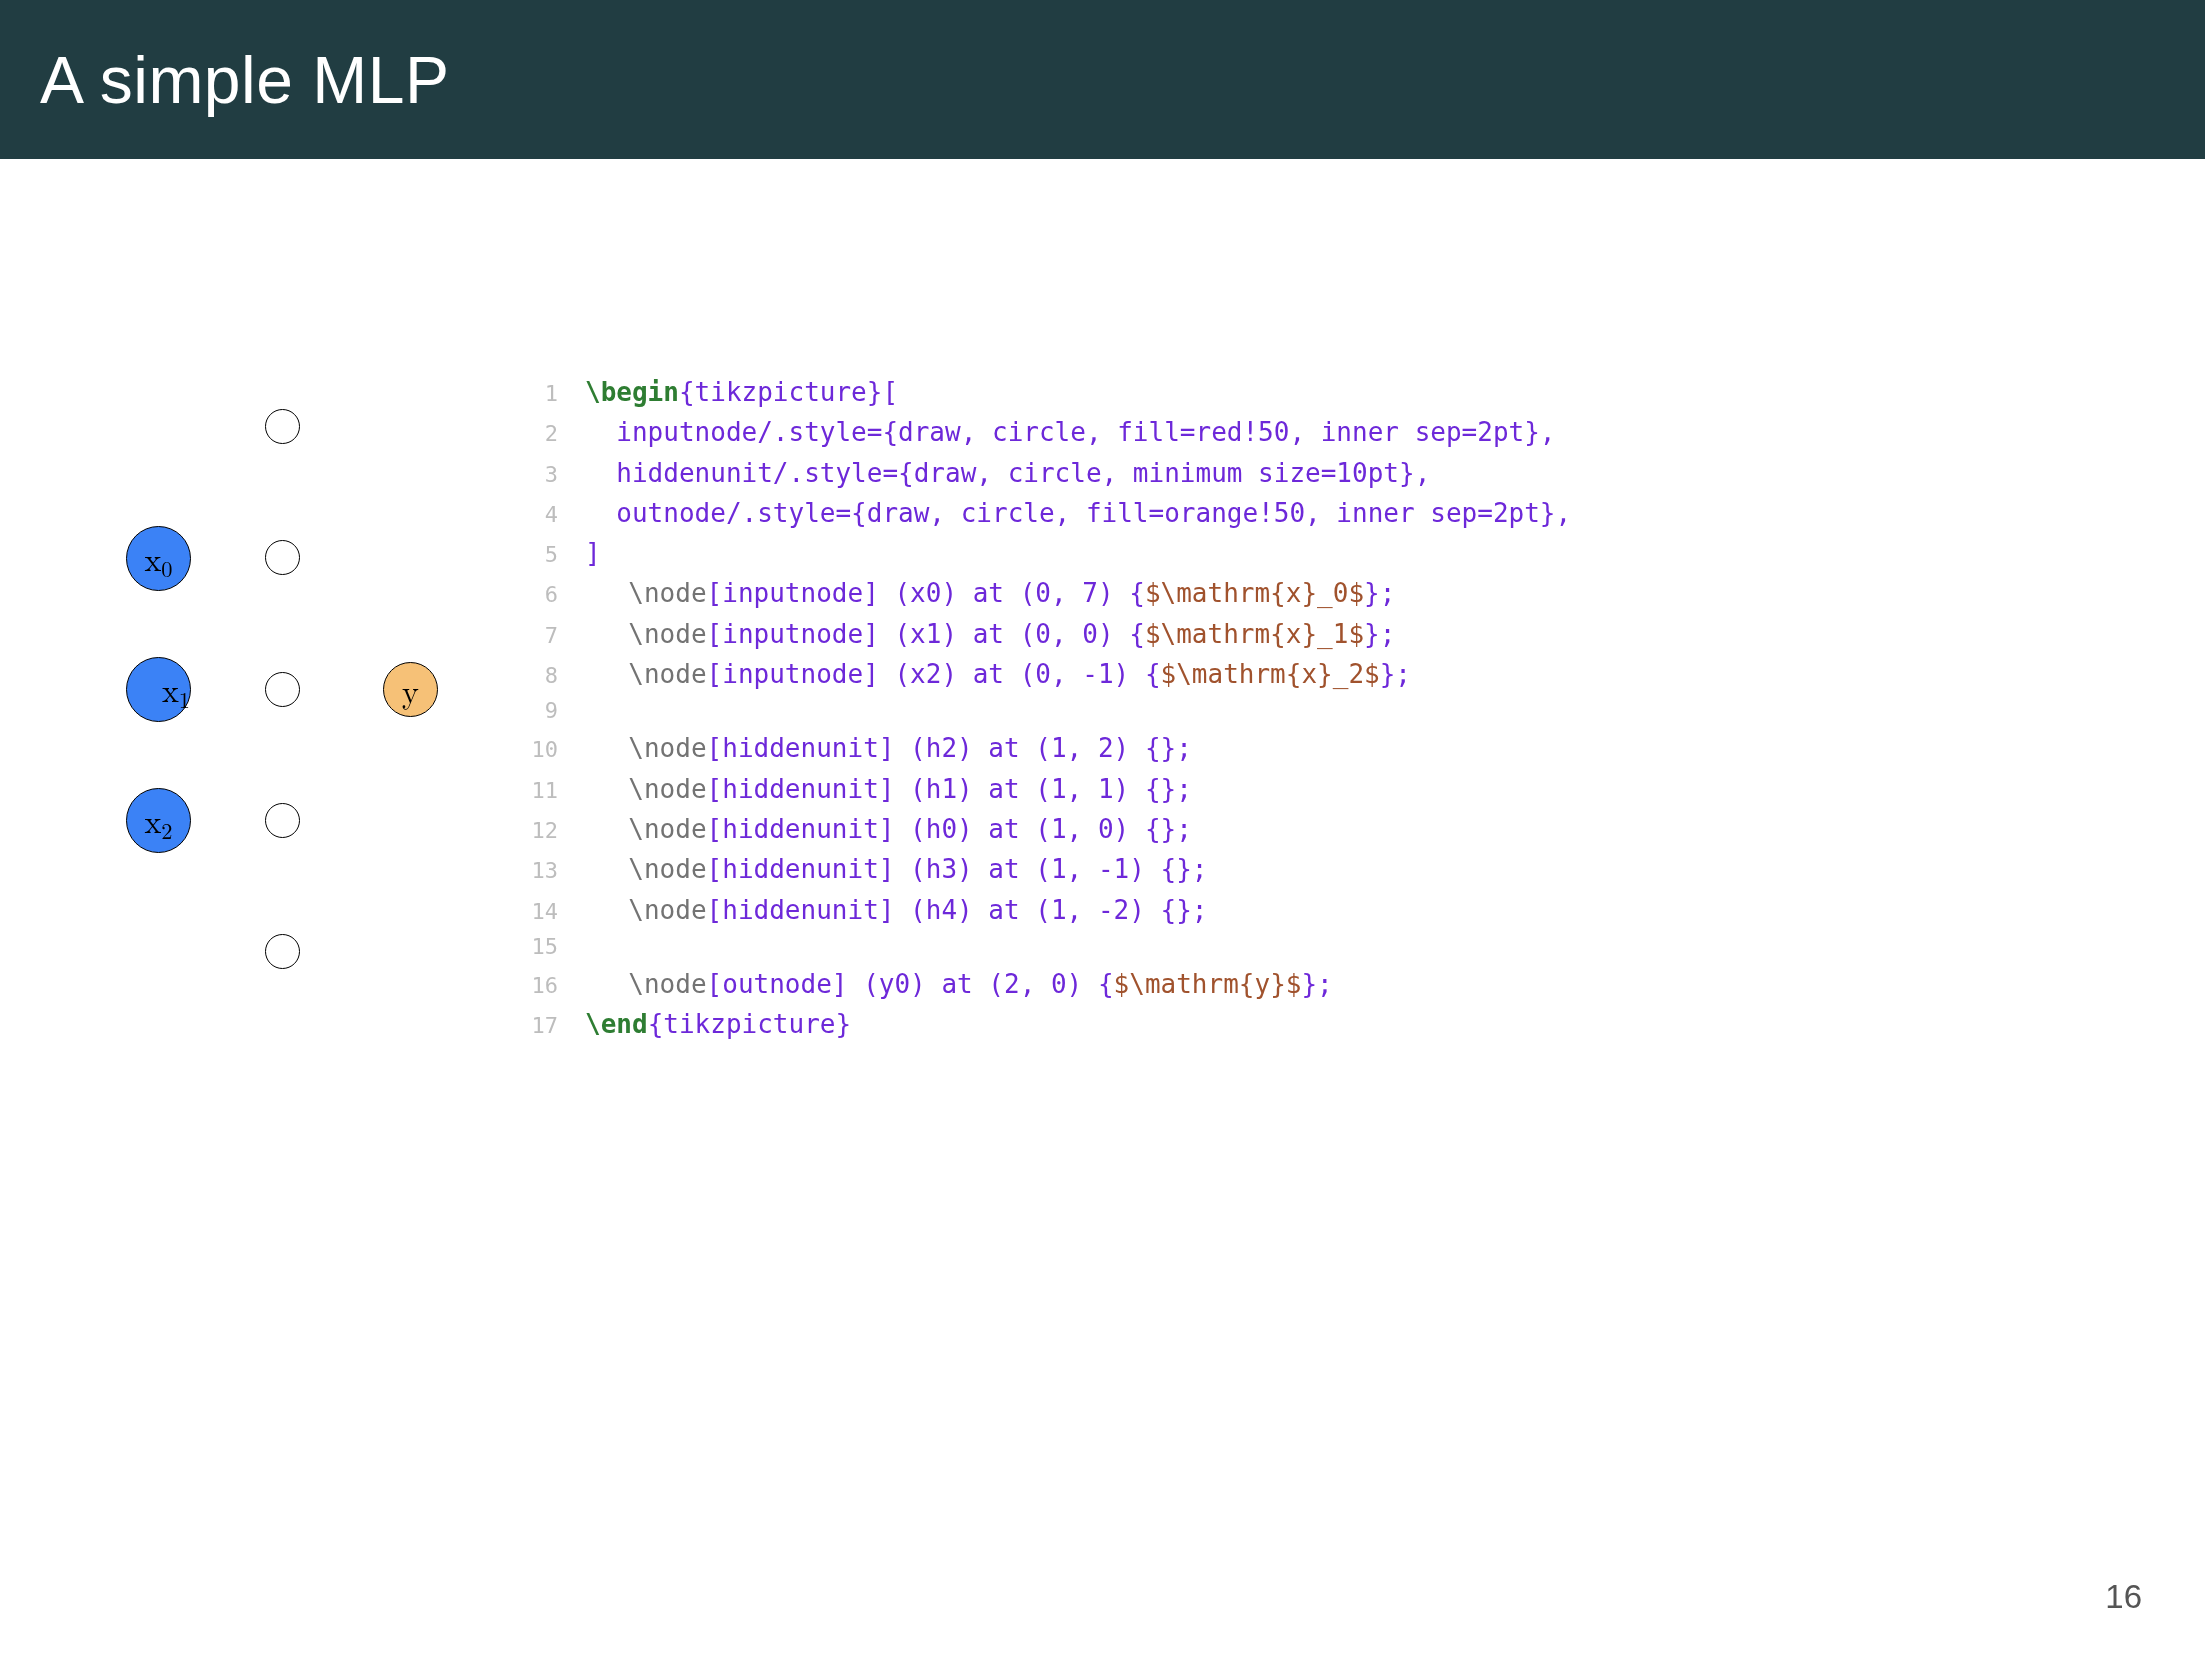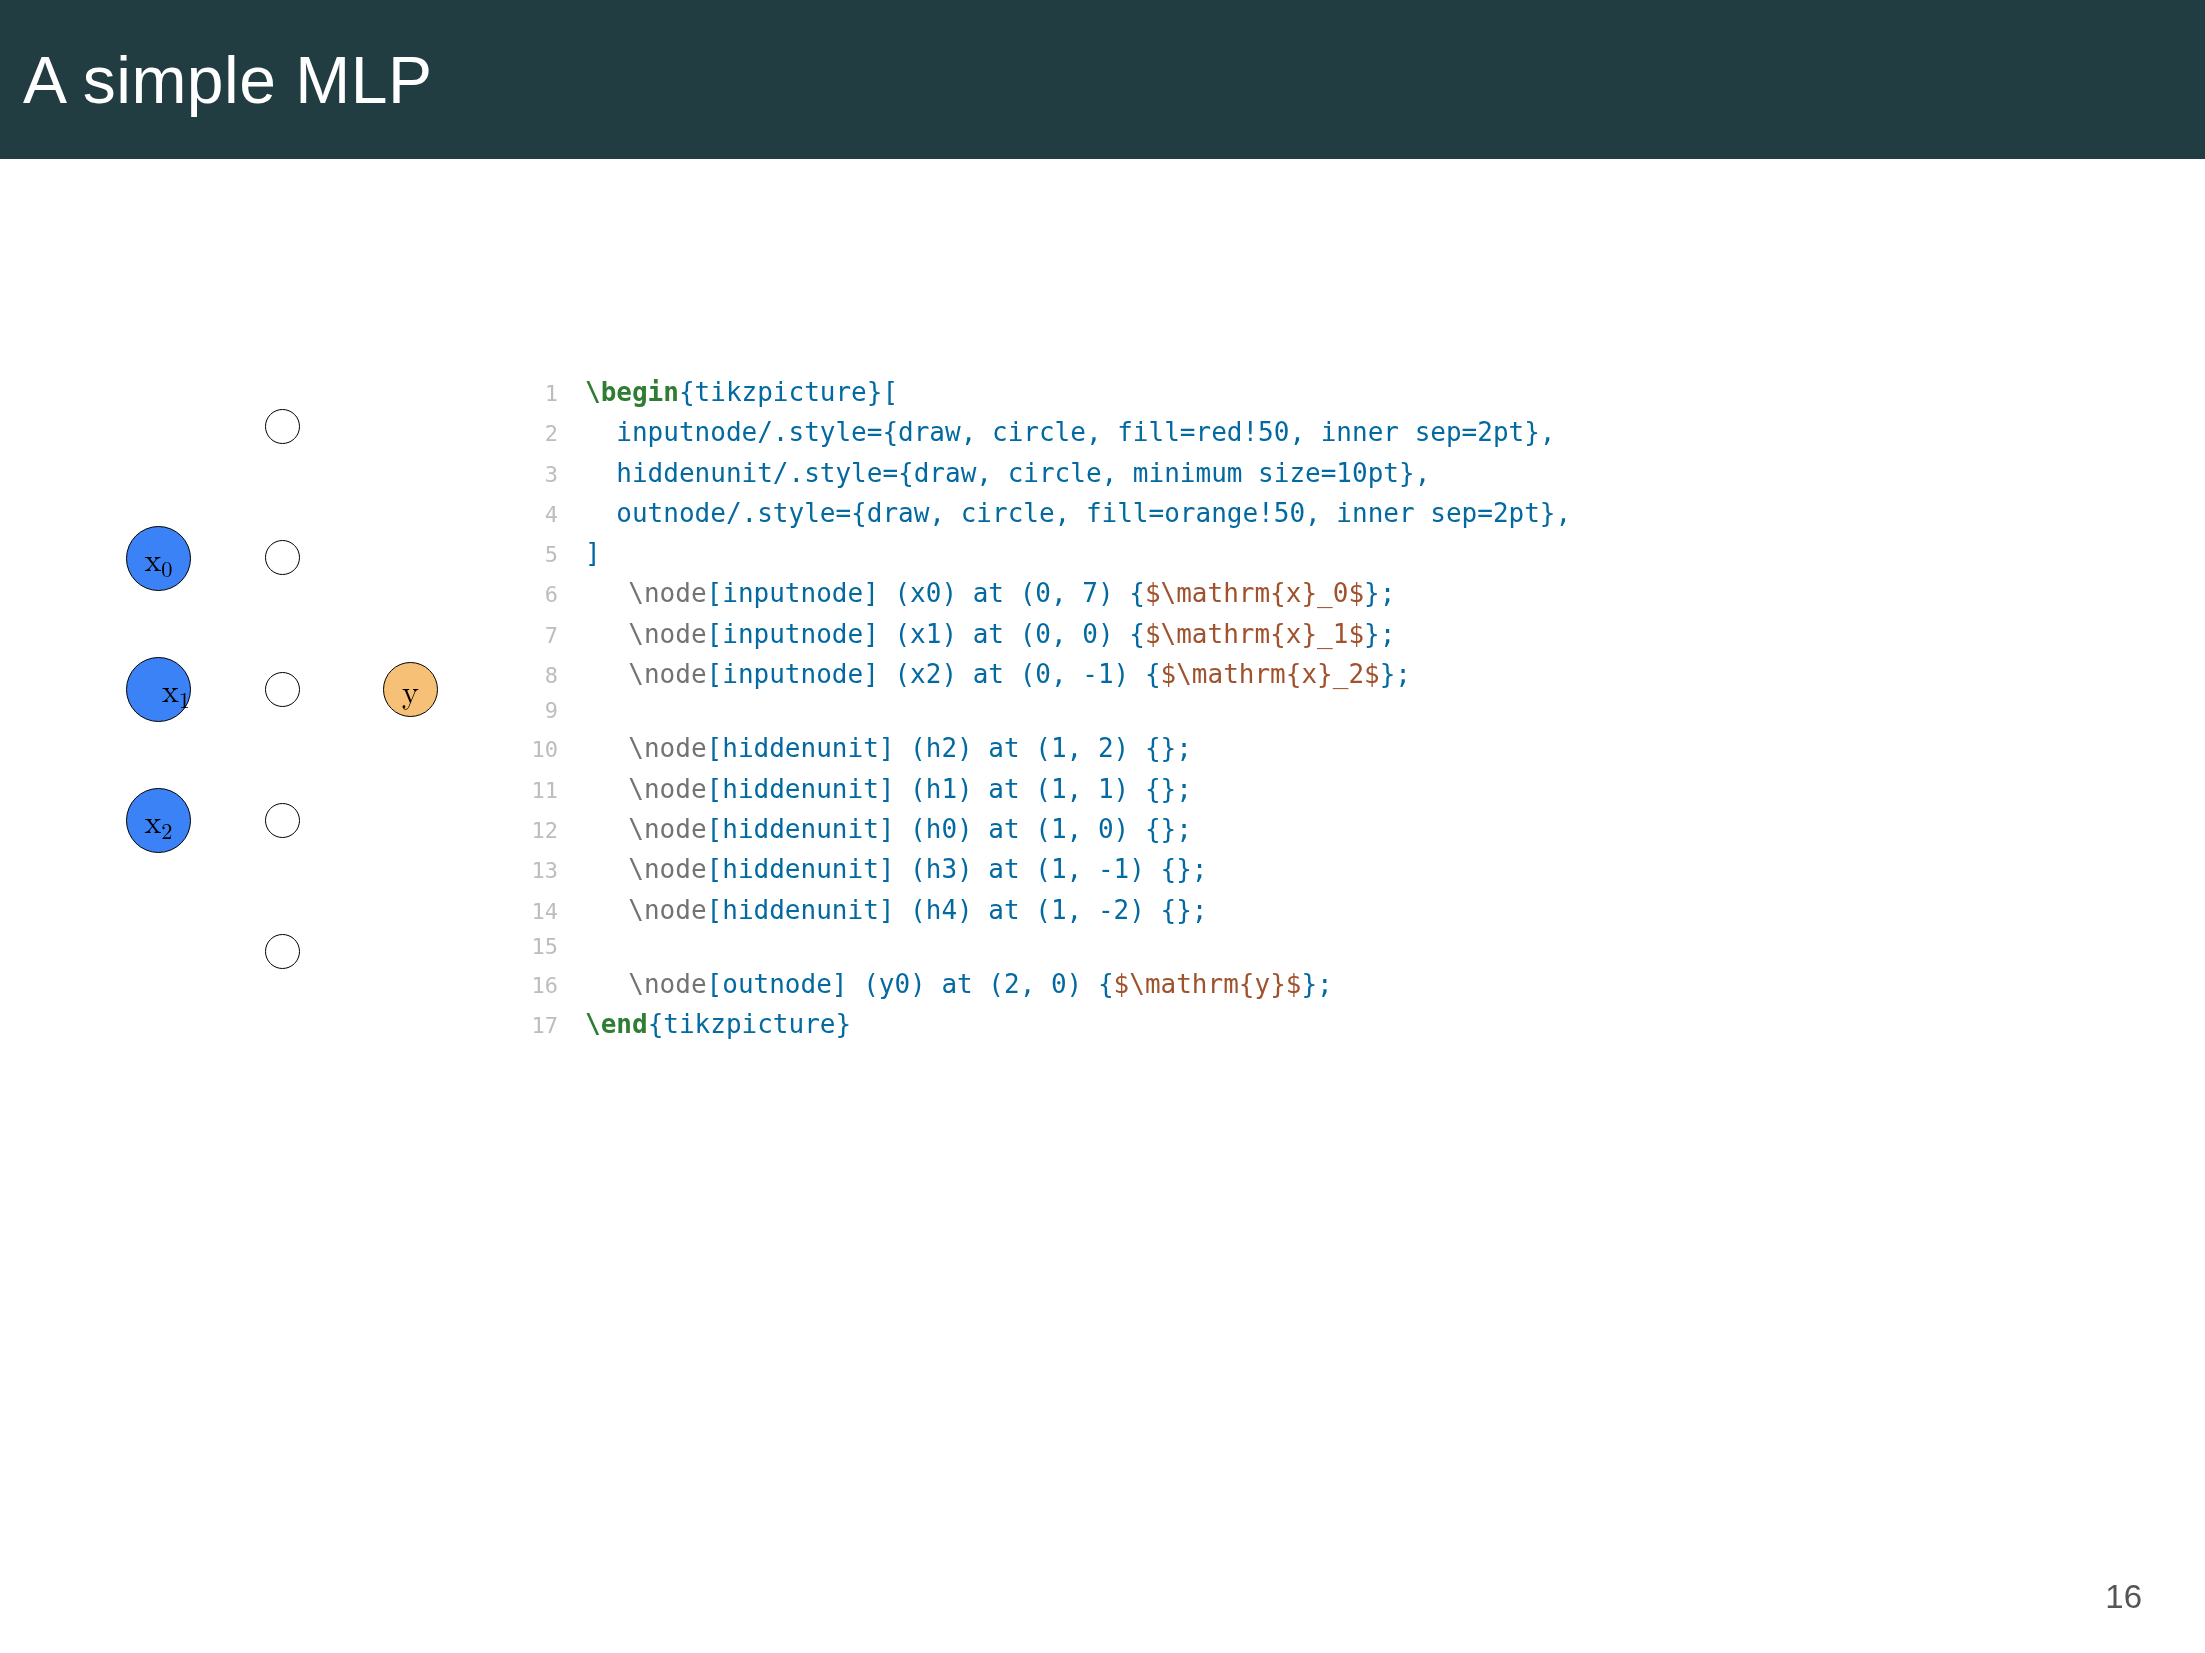--- a/index.html
+++ b/index.html
@@ -15,21 +15,21 @@
     width: 2205px;
     height: 1654px;
     position: relative;
   }
   .titlebar {
     background: #213d42;
     color: #ffffff;
     height: 159px;
     display: flex;
     align-items: center;
-    padding-left: 23px;
+    padding-left: 40px;
     box-sizing: border-box;
   }
   .titlebar h1 {
     font-size: 66px;
     font-weight: 400;
     margin: 0;
     letter-spacing: 0.5px;
   }
   .content {
     display: flex;
@@ -96,21 +96,21 @@
     text-align: right;
     color: #bdbdbd;
     font-size: 22px;
     padding-right: 27px;
     flex: 0 0 71px;
     user-select: none;
   }
   .tok-kw   { color: #2e7d32; font-weight: bold; }
   .tok-cmd  { color: #737373; margin-left: 12px; }
   .tok-math { color: #a0522d; }
-  .plain    { color: #0369a1; }
+  .plain    { color: #6d28d9; }
   .pageno {
     position: absolute;
     right: 63px;
     bottom: 38px;
     font-size: 33px;
     color: #555555;
     font-family: "Helvetica Neue", Arial, sans-serif;
   }
 </style>
 </head>

